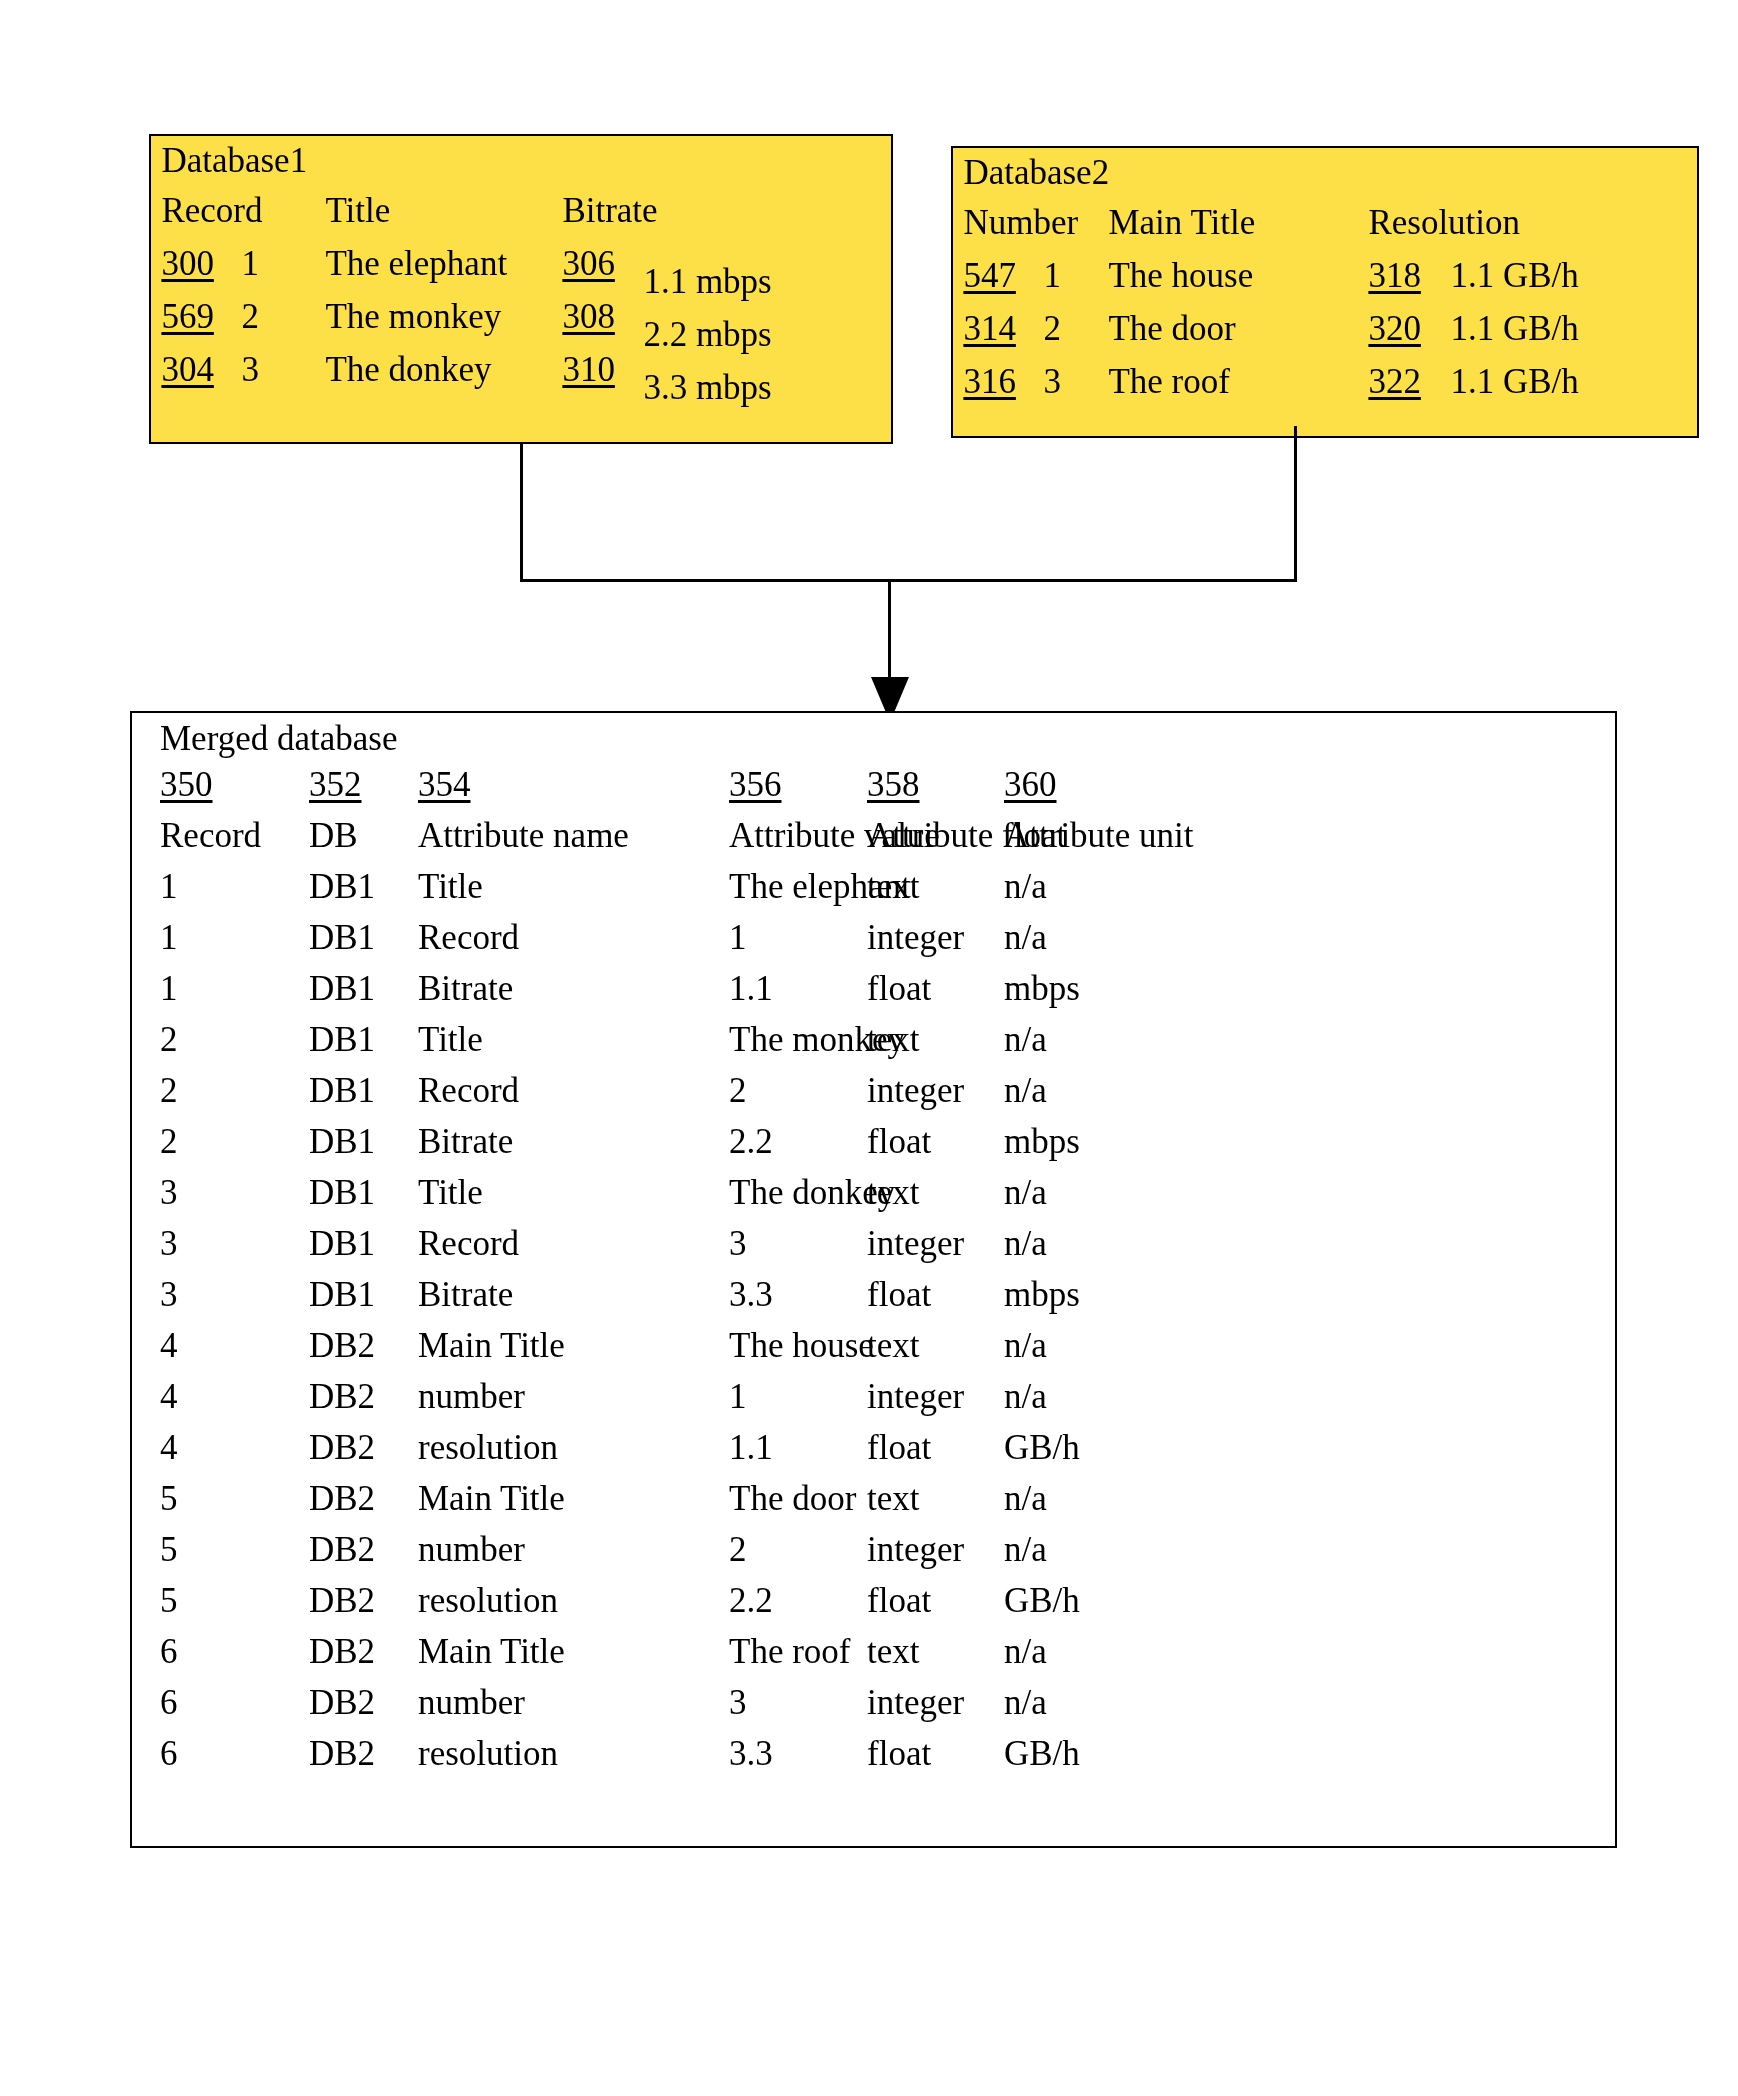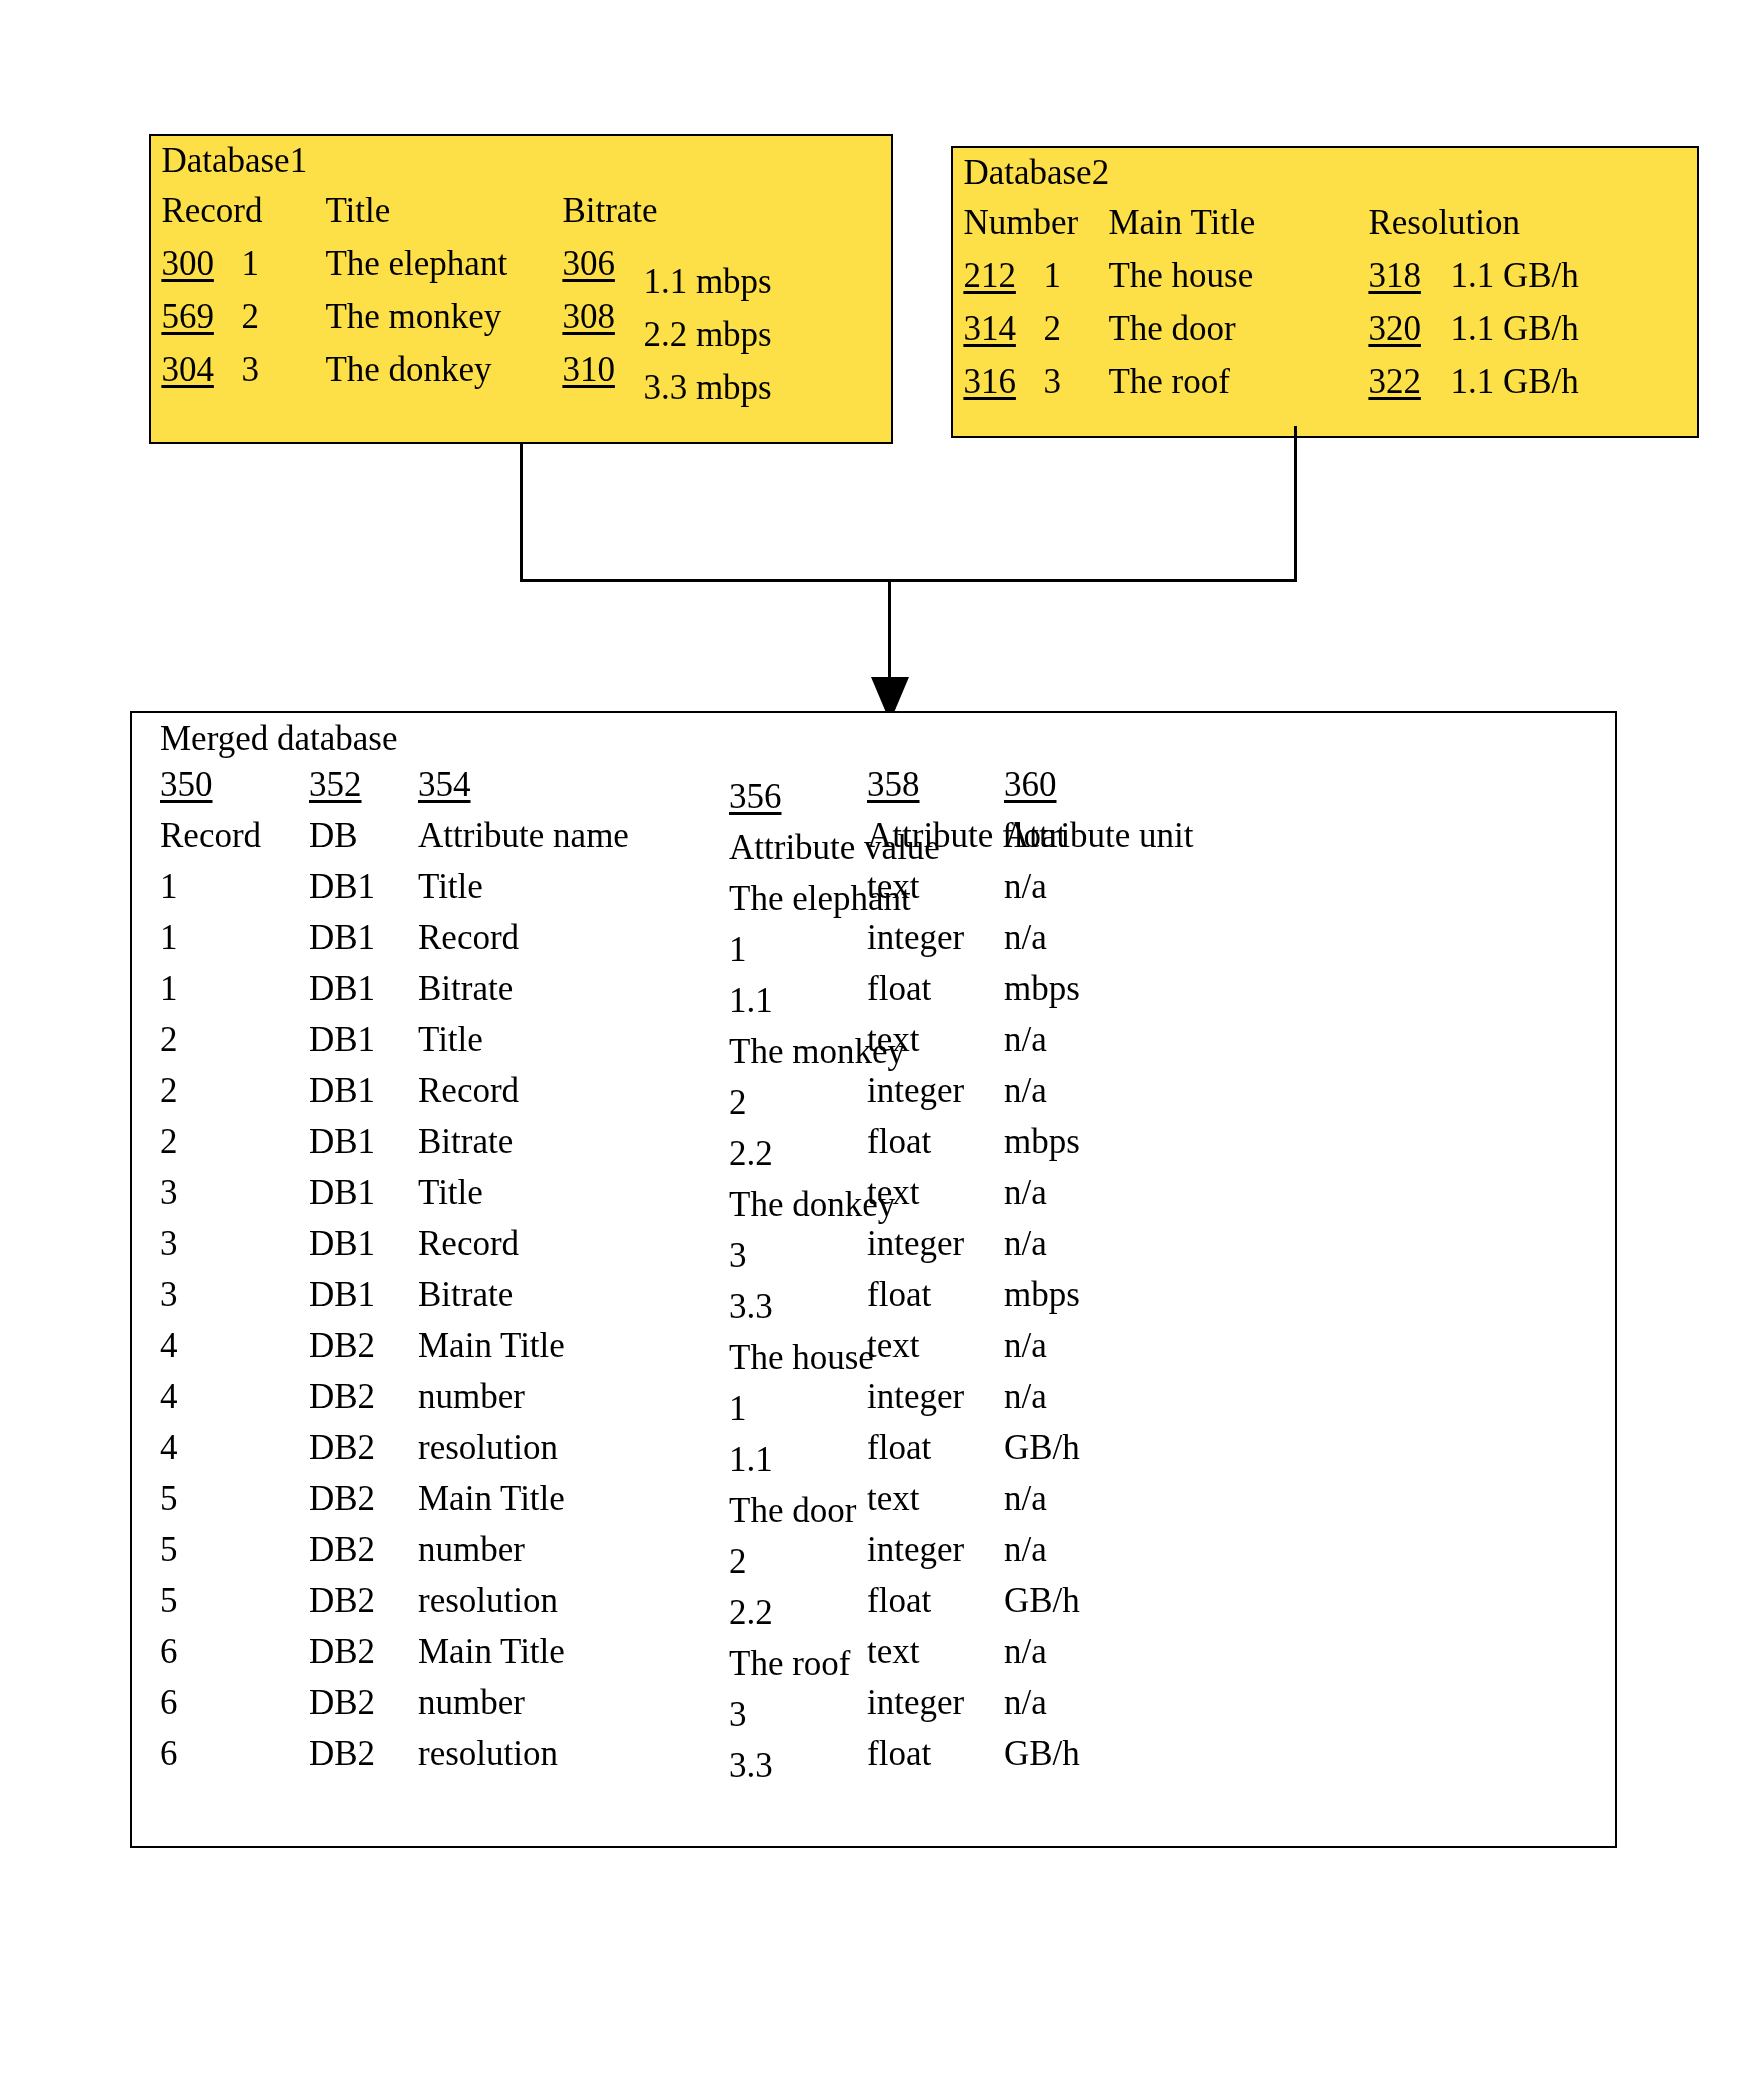--- a/index.html
+++ b/index.html
@@ -145,21 +145,21 @@
   }
   .mcell {
     position: absolute;
     font-size: 35px;
     line-height: 51px;
     white-space: nowrap;
   }
   .col-record { left: 0px; }
   .col-db     { left: 149px; }
   .col-name   { left: 258px; }
-  .col-value  { left: 569px; margin-top: 12px; }
+  .col-value  { left: 569px; }
   .col-type   { left: 707px; }
   .col-unit   { left: 844px; }
 
   .hrow .mcell { }
 
   
   #fig-caption {
     position: absolute;
     left: 0;
     right: 0;
@@ -208,21 +208,21 @@
 
   <div id="db2-box" class="db-box">
     <div class="db-title">Database2</div>
     <div class="db-grid">
       <div class="db-row">
         <span class="db-cell db-head c0">Number</span>
         <span class="db-cell db-head c1">Main Title</span>
         <span class="db-cell db-head c2">Resolution</span>
       </div>
       <div class="db-row">
-        <span class="db-cell c0 ref">212</span>
+        <span class="db-cell c0 ref">547</span>
         <span class="db-cell c0v">1</span>
         <span class="db-cell c1">The house</span>
         <span class="db-cell c2 ref">318</span>
         <span class="db-cell c2v">1.1 GB/h</span>
       </div>
       <div class="db-row">
         <span class="db-cell c0 ref">314</span>
         <span class="db-cell c0v">2</span>
         <span class="db-cell c1">The door</span>
         <span class="db-cell c2 ref">320</span>

